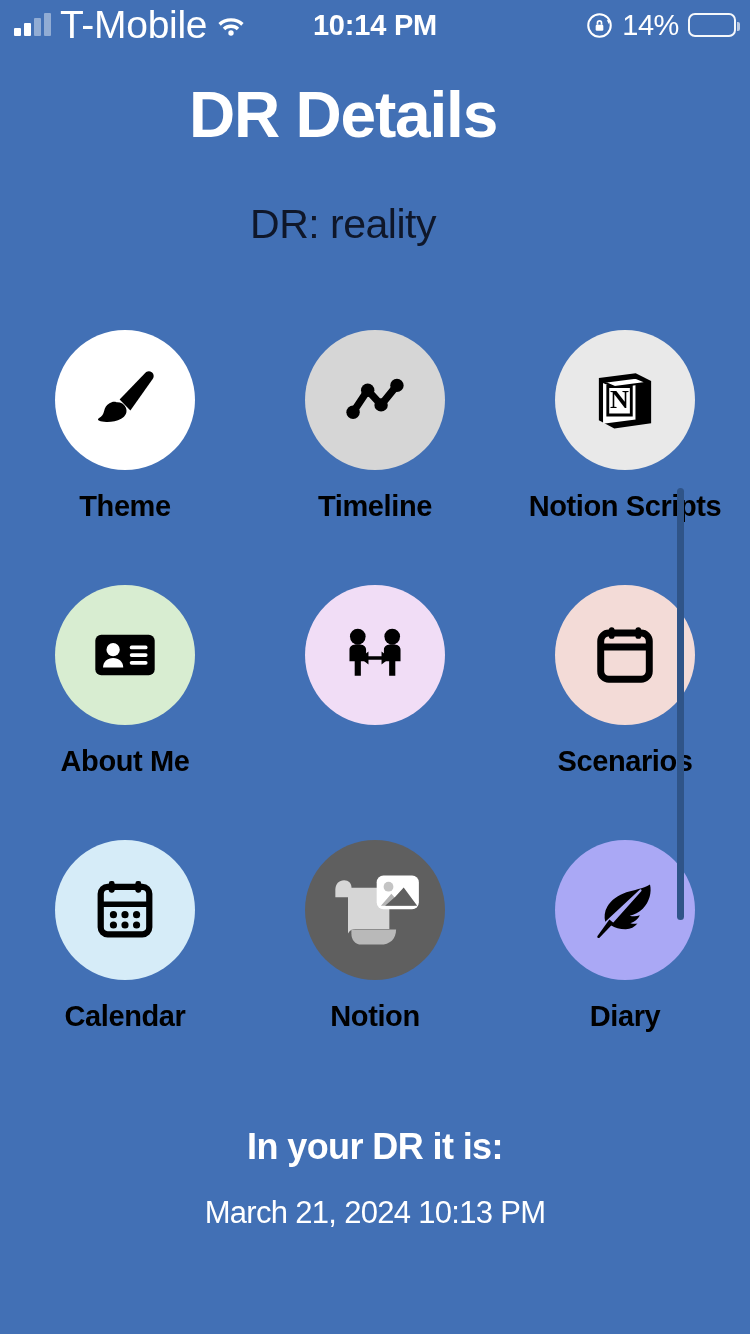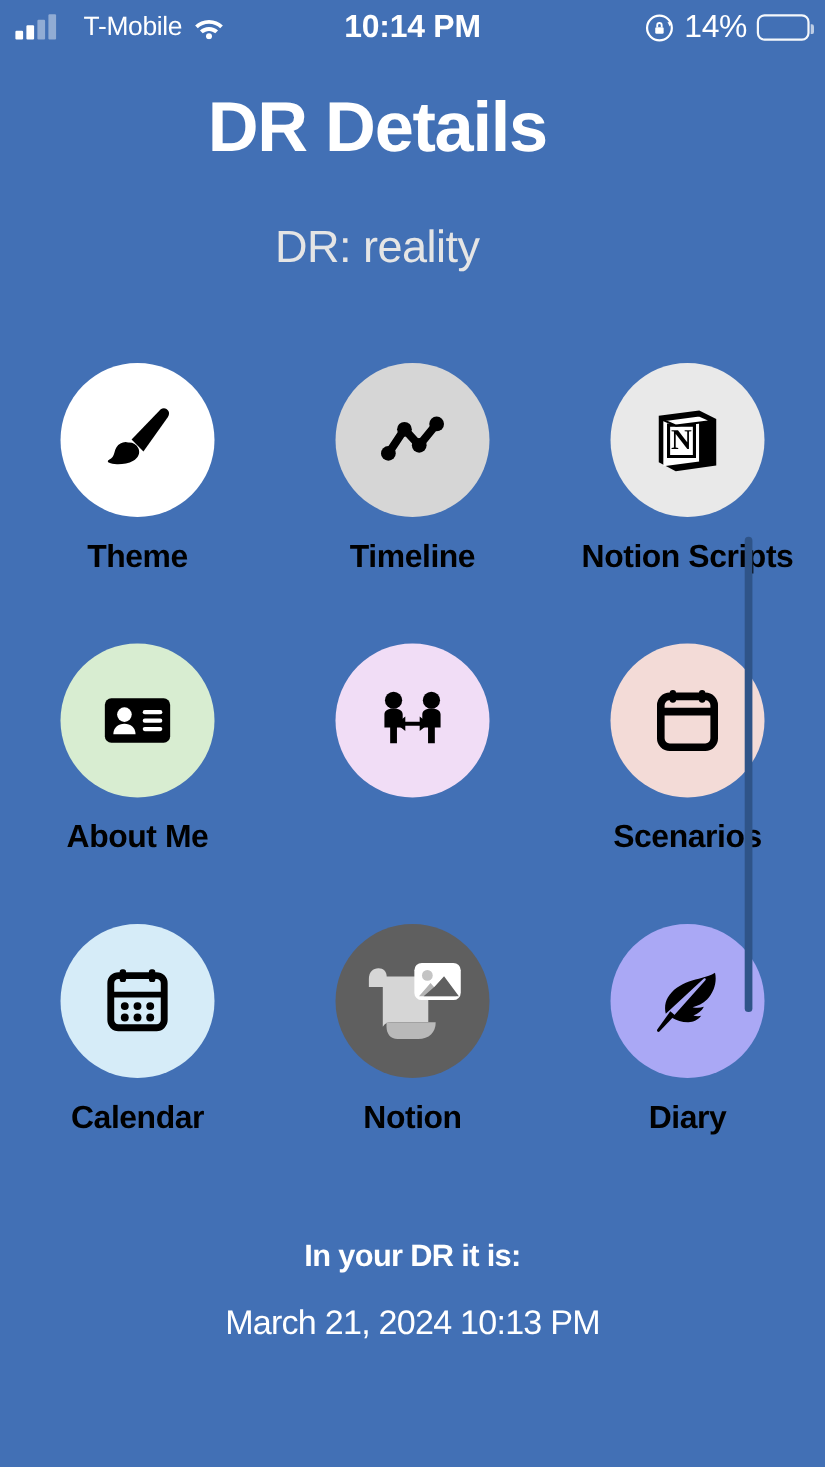--- a/index.html
+++ b/index.html
@@ -25,21 +25,21 @@
   .sb-left {
     position:absolute; left:14px; top:0; height:50px;
     display:flex; align-items:center; gap:9px;
   }
   .signal { display:flex; align-items:flex-end; gap:3px; height:22px; }
   .signal i { display:block; width:7px; background:#ffffff; border-radius:1px; }
   .signal i:nth-child(1){ height:8px; }
   .signal i:nth-child(2){ height:13px; }
   .signal i:nth-child(3){ height:18px; opacity:.42; }
   .signal i:nth-child(4){ height:23px; opacity:.42; }
-  .carrier { font-size:24px; font-weight:400; letter-spacing:-.3px;margin-left:16px; }
+  .carrier { font-size:39px; font-weight:400; letter-spacing:-.3px; }
   .wifi { width:30px; height:22px; display:block; }
 
   .sb-center {
     position:absolute; left:0; top:0; width:750px; height:50px;
     display:flex; align-items:center; justify-content:center;
   }
   .clock { font-size:29px; font-weight:600; letter-spacing:-.2px; }
 
   .sb-right {
     position:absolute; right:14px; top:0; height:50px;
@@ -63,21 +63,21 @@
 
   
   .header { position:absolute; top:50px; left:0; width:686px; text-align:center; }
   .title {
     margin-top:32px;
     font-size:64px; font-weight:700; color:#ffffff;
     letter-spacing:-1.2px; line-height:1.05;
   }
   .subtitle {
     margin-top:52px;
-    font-size:41px; font-weight:400; color:#e5e5e5;
+    font-size:41px; font-weight:400; color:#0f172a;
     letter-spacing:-.5px;
   }
 
   
   .grid {
     position:absolute; top:330px; left:0;
     width:750px;
     display:grid;
     grid-template-columns:repeat(3, 1fr);
     row-gap:62px;
@@ -104,21 +104,21 @@
     width:7px; height:432px;
     background:#2f5488; border-radius:4px;
   }
 
   
   .footer {
     position:absolute; left:0; top:1126px; width:750px;
     text-align:center; color:#ffffff;
   }
   .footer-head {
-    font-size:28px; font-weight:700; letter-spacing:-.6px;
+    font-size:36px; font-weight:700; letter-spacing:-.6px;
   }
   .footer-date {
     margin-top:27px;
     font-size:31px; font-weight:400; letter-spacing:-.7px;
   }
 </style>
 </head>
 <body style="background: rgb(66, 112, 181);">
 
 <div class="screen" style="background: rgb(66, 112, 181);">

